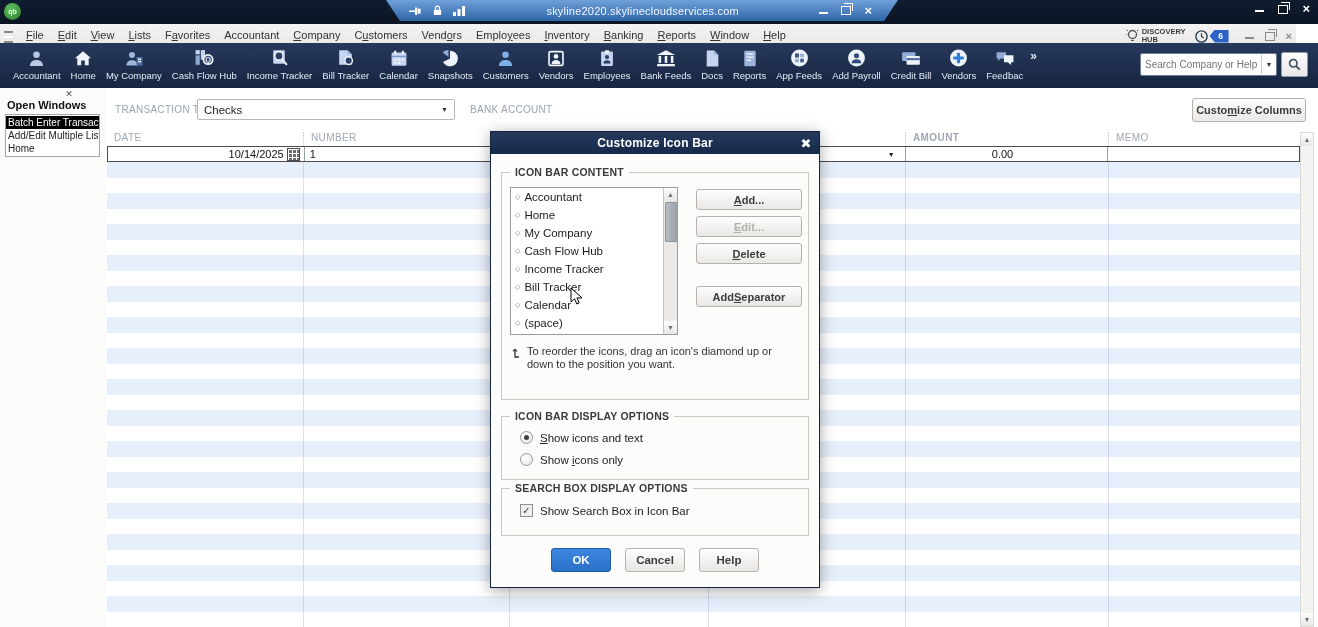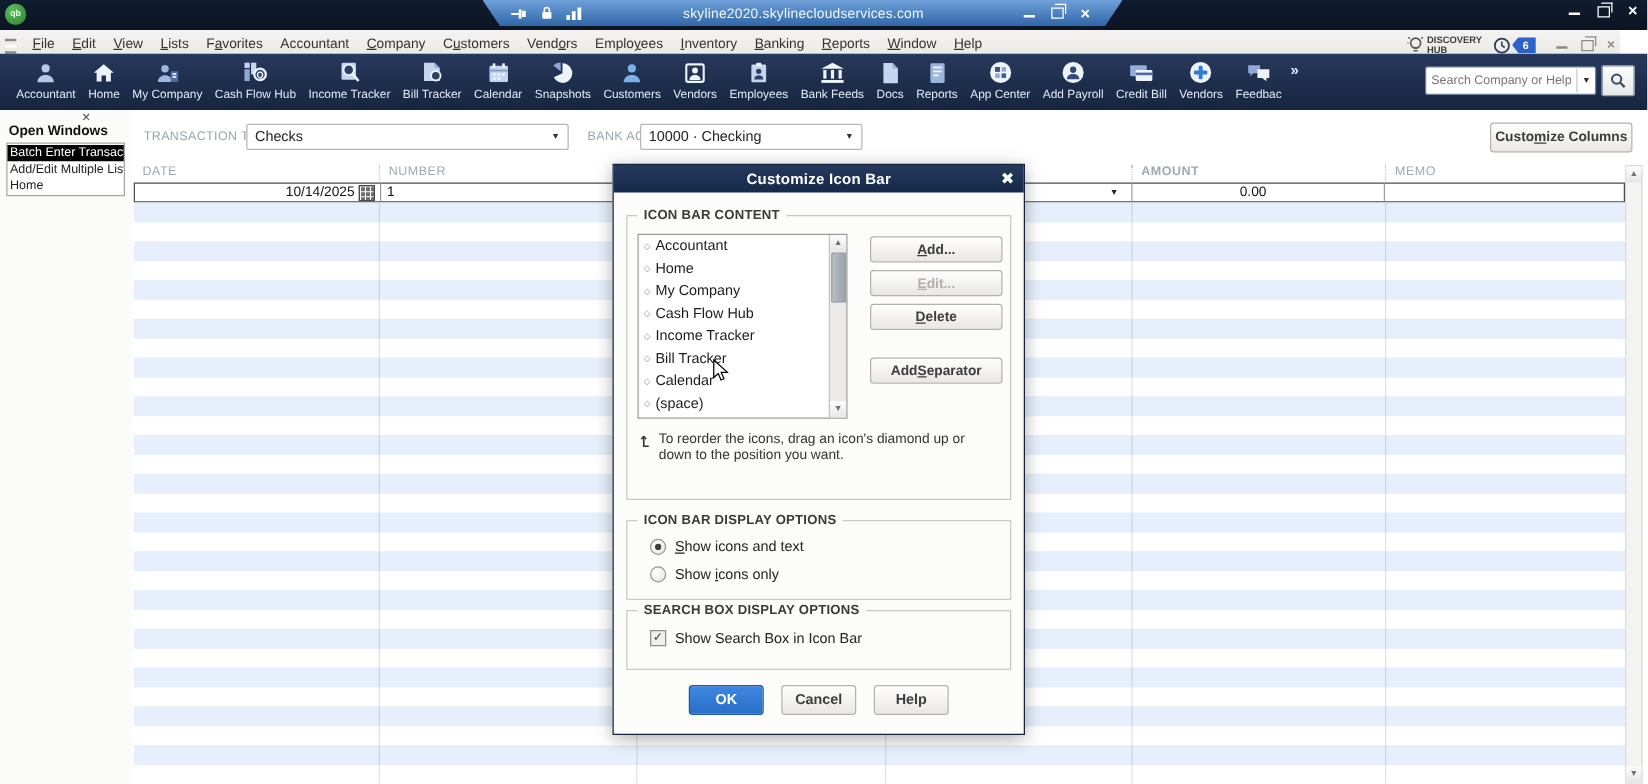--- a/index.html
+++ b/index.html
@@ -369,21 +369,21 @@
         <span class="tb-icon">
           <svg width="21" height="20" viewBox="0 0 19 19">
             <circle cx="9.5" cy="9.5" r="8" fill="#eef3fb"></circle>
             <rect x="5.4" y="5.4" width="3.4" height="3.4" fill="#3f5website"></rect>
             <rect x="5.4" y="5.4" width="3.4" height="3.4" fill="#3f5a8c"></rect>
             <rect x="10.2" y="5.4" width="3.4" height="3.4" fill="#8fa9d4"></rect>
             <rect x="5.4" y="10.2" width="3.4" height="3.4" fill="#8fa9d4"></rect>
             <rect x="10.2" y="10.2" width="3.4" height="3.4" fill="#3f5a8c"></rect>
           </svg>
         </span>
-        <span class="tb-label">App Center</span>
+        <span class="tb-label">App Feeds</span>
       </div>
       <div class="tb-item">
         <span class="tb-icon">
           <svg width="21" height="20" viewBox="0 0 19 19">
             <circle cx="9.5" cy="9.5" r="8" fill="#eef3fb"></circle>
             <circle cx="9.5" cy="7.4" r="2.4" fill="#33497a"></circle>
             <path d="M4.8 14.6c0-2.6 2.1-4 4.7-4s4.7 1.4 4.7 4z" fill="#33497a"></path>
           </svg>
         </span>
         <span class="tb-label">Add Payroll</span>
@@ -444,24 +444,20 @@
         <div class="ow-item">Home</div>
       </div>
   </div>
 
   <span class="form-label" style="left:115px;top:16px;">TRANSACTION TYPE</span>
   <div class="dropdown" style="left:197px;top:11px;width:258px;">
     <span>Checks</span>
     <span class="dd-arrow">▼</span>
   </div>
   <span class="form-label" style="left:470px;top:16px;">BANK ACCOUNT</span>
-  <div class="dropdown" style="left:512px;top:11px;width:178px;">
-    <span>10000 · Checking</span>
-    <span class="dd-arrow">▼</span>
-  </div>
   <div id="btn-customize-cols">Custo<u>m</u>ize Columns</div>
 
   <div id="grid">
     <div id="ghead">
         <div class="th" style="width: 196px;">DATE</div>
         <div class="th" style="width: 206px;">NUMBER</div>
         <div class="th" style="width: 199px;"></div>
         <div class="th" style="width: 197px;"></div>
         <div class="th" style="width: 203px; font-weight: bold;">AMOUNT</div>
         <div class="th" style="width: 192px;">MEMO</div>

